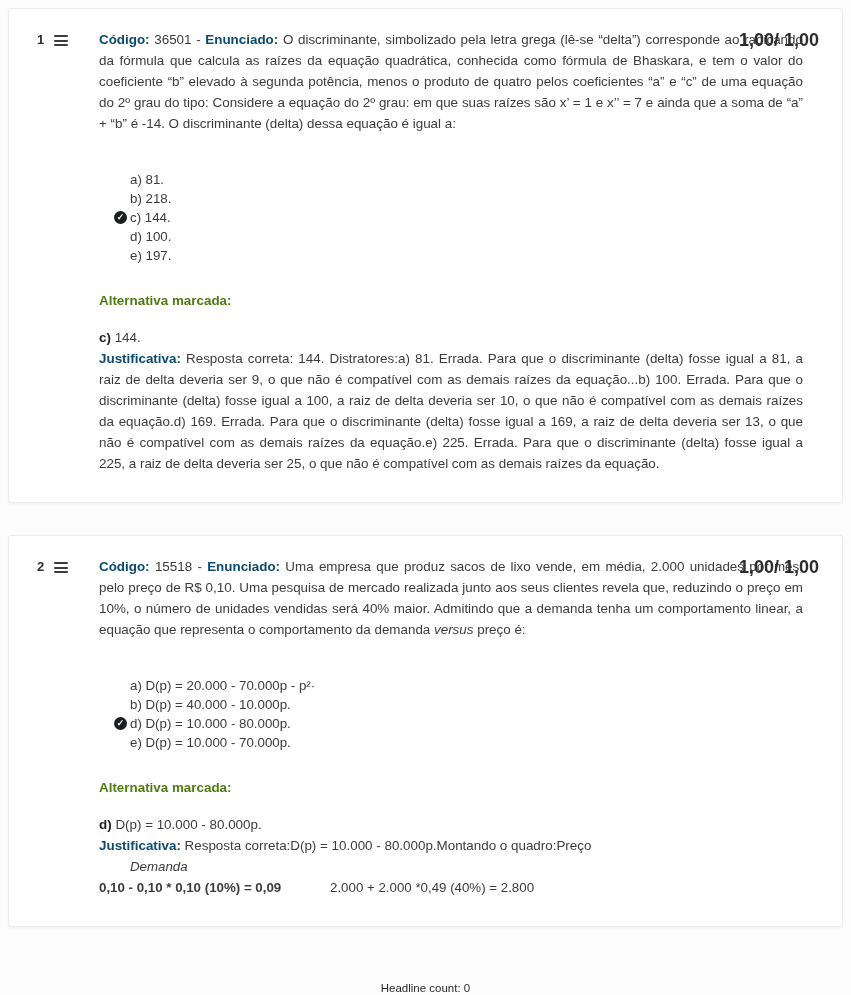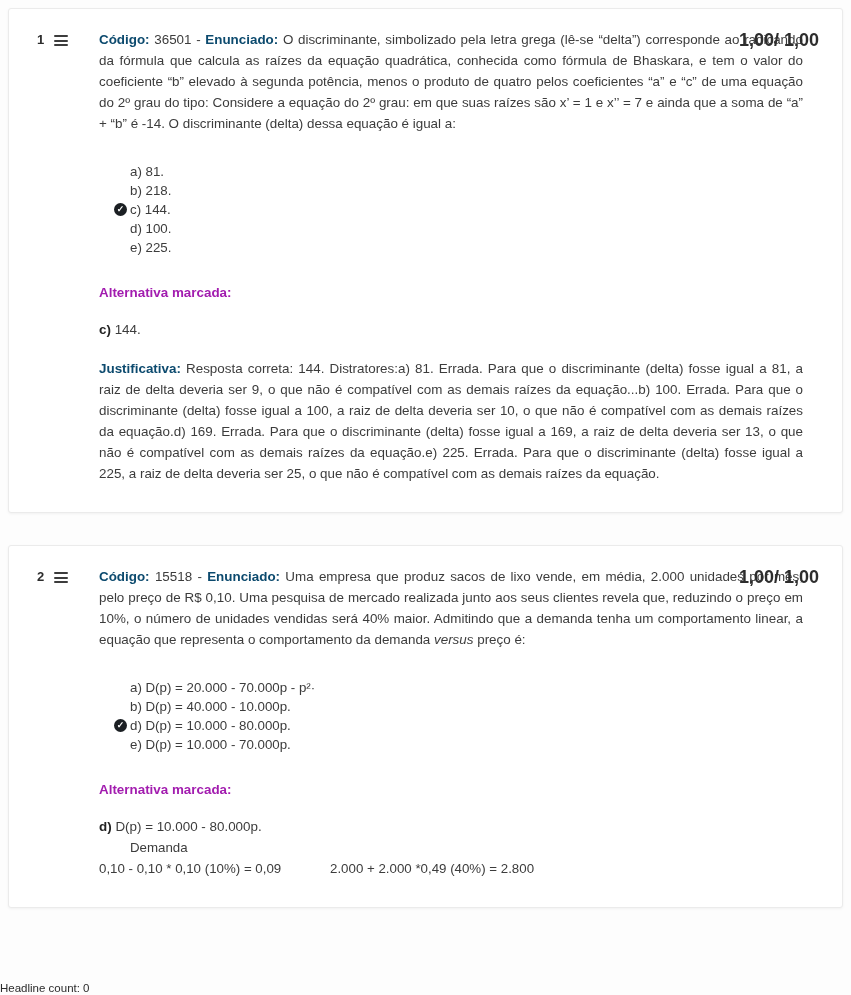--- a/index.html
+++ b/index.html
@@ -28,39 +28,39 @@
   }
   .card-row { display:flex; }
   .q-left { width:62px; flex:none; display:flex; align-items:flex-start; gap:10px; padding-top:3px; }
   .q-num { font-size:13px; font-weight:bold; color:#2d2d2d; }
   .menu-icon { display:inline-flex; flex-direction:column; justify-content:space-between; width:14px; height:11px; margin-top:3px; cursor:pointer; }
   .menu-icon i { display:block; height:2px; background:#3c3c3c; border-radius:1px; }
   .q-body { flex:1; max-width:704px; font-size:13.4px; line-height:21px; }
   .lbl { font-weight:bold; color:#0c4a6e; }
   .statement { text-align:justify; }
   .vs { font-style:italic; }
-  .options { margin-top:28px; padding-left:31px; }
+  .options { margin-top:36px; padding-left:31px; }
   .option { position:relative; font-size:13.3px; line-height:19px; }
   .check-icon {
     position:absolute; left:-16px; top:3px;
     width:13px; height:13px; border-radius:50%;
     background:#1b1f23; color:#fff;
     font-size:9px; line-height:13px; text-align:center; font-weight:bold;
   }
-  .alt-label { margin-top:25px; font-weight:bold; color:#a21caf; }
+  .alt-label { margin-top:25px; font-weight:bold; color:#4d7c0f; }
   .alt-value { margin-top:16px; }
   .alt-value b { color:#232323; }
-  .just { margin-top:18px; text-align:justify; }
+  .just { margin-top:0; text-align:justify; }
   .jtable { line-height:21px; font-size:13.3px; }
-  .jrow.indent { padding-left:31px; }
+  .jrow.indent { padding-left:31px;font-style:italic; }
   .c1a { display:inline-block; width:203px; }
-  .c1b { display:inline-block; width:231px; }
+  .c1b { display:inline-block; width:231px;font-weight:bold; }
   .footer-note {
     position:absolute; bottom:1px; left:0; right:0;
-    font-size:11.5px; color:#2b2b2b;
+    text-align:center; font-size:11.5px; color:#2b2b2b;
   }
 </style>
 </head>
 <body>
 
 <div class="page">
 
   <section class="card">
     <div class="score">1,00/ 1,00</div>
     <div class="card-row">
@@ -79,21 +79,21 @@
           <b class="lbl">Enunciado:</b>
           <span>O discriminante, simbolizado pela letra grega  (lê-se “delta”) corresponde ao radicando da fórmula que calcula as raízes da equação quadrática, conhecida como fórmula de Bhaskara, e tem o valor do coeficiente “b” elevado à segunda potência, menos o produto de quatro pelos coeficientes “a” e “c” de uma equação do 2º grau do tipo:  Considere a equação do 2º grau: em que suas raízes são x’ = 1 e x’’ = 7 e ainda que a soma de “a” + “b” é -14. O discriminante (delta) dessa equação é igual a:</span>
           <i class="vs"></i>
           <span></span>
         </p>
         <div class="options">
           <div class="option"><span>a) 81.</span></div>
           <div class="option"><span>b) 218.</span></div>
           <div class="option"><span class="check-icon">✓</span><span>c) 144.</span></div>
           <div class="option"><span>d) 100.</span></div>
-          <div class="option"><span>e) 225.</span></div>
+          <div class="option"><span>e) 197.</span></div>
         </div>
         <p class="alt-label">Alternativa marcada:</p>
         <p class="alt-value">
           <b>c)</b>
           <span>144.</span>
         </p>
         <p class="just">
           <b class="lbl">Justificativa:</b>
           <span>Resposta correta: 144. Distratores:a) 81. Errada. Para que o discriminante (delta) fosse igual a 81, a raiz de delta deveria ser 9, o que não é compatível com as demais raízes da equação...b) 100. Errada. Para que o discriminante (delta) fosse igual a 100, a raiz de delta deveria ser 10, o que não é compatível com as demais raízes da equação.d) 169. Errada. Para que o discriminante (delta) fosse igual a 169, a raiz de delta deveria ser 13, o que não é compatível com as demais raízes da equação.e) 225. Errada. Para que o discriminante (delta) fosse igual a 225, a raiz de delta deveria ser 25, o que não é compatível com as demais raízes da equação.</span>
         </p>
@@ -125,20 +125,24 @@
           <div class="option"><span>a) D(p) = 20.000 - 70.000p - p²·</span></div>
           <div class="option"><span>b) D(p) = 40.000 - 10.000p.</span></div>
           <div class="option"><span class="check-icon">✓</span><span>d) D(p) = 10.000 - 80.000p.</span></div>
           <div class="option"><span>e) D(p) = 10.000 - 70.000p.</span></div>
         </div>
         <p class="alt-label">Alternativa marcada:</p>
         <p class="alt-value">
           <b>d)</b>
           <span>D(p) = 10.000 - 80.000p.</span>
         </p>
+        <p class="just">
+          <b class="lbl">Justificativa:</b>
+          <span>Resposta correta:D(p) = 10.000 - 80.000p.Montando o quadro:Preço</span>
+        </p>
         <div class="jtable">
           <div class="jrow indent">Demanda</div>
           <div class="jrow">
             <span class="c1b">0,10 - 0,10 * 0,10 (10%) = 0,09</span><span>2.000 + 2.000  *0,49 (40%) = 2.800</span>
           </div>
         </div>
       </div>
     </div>
   </section>
 

